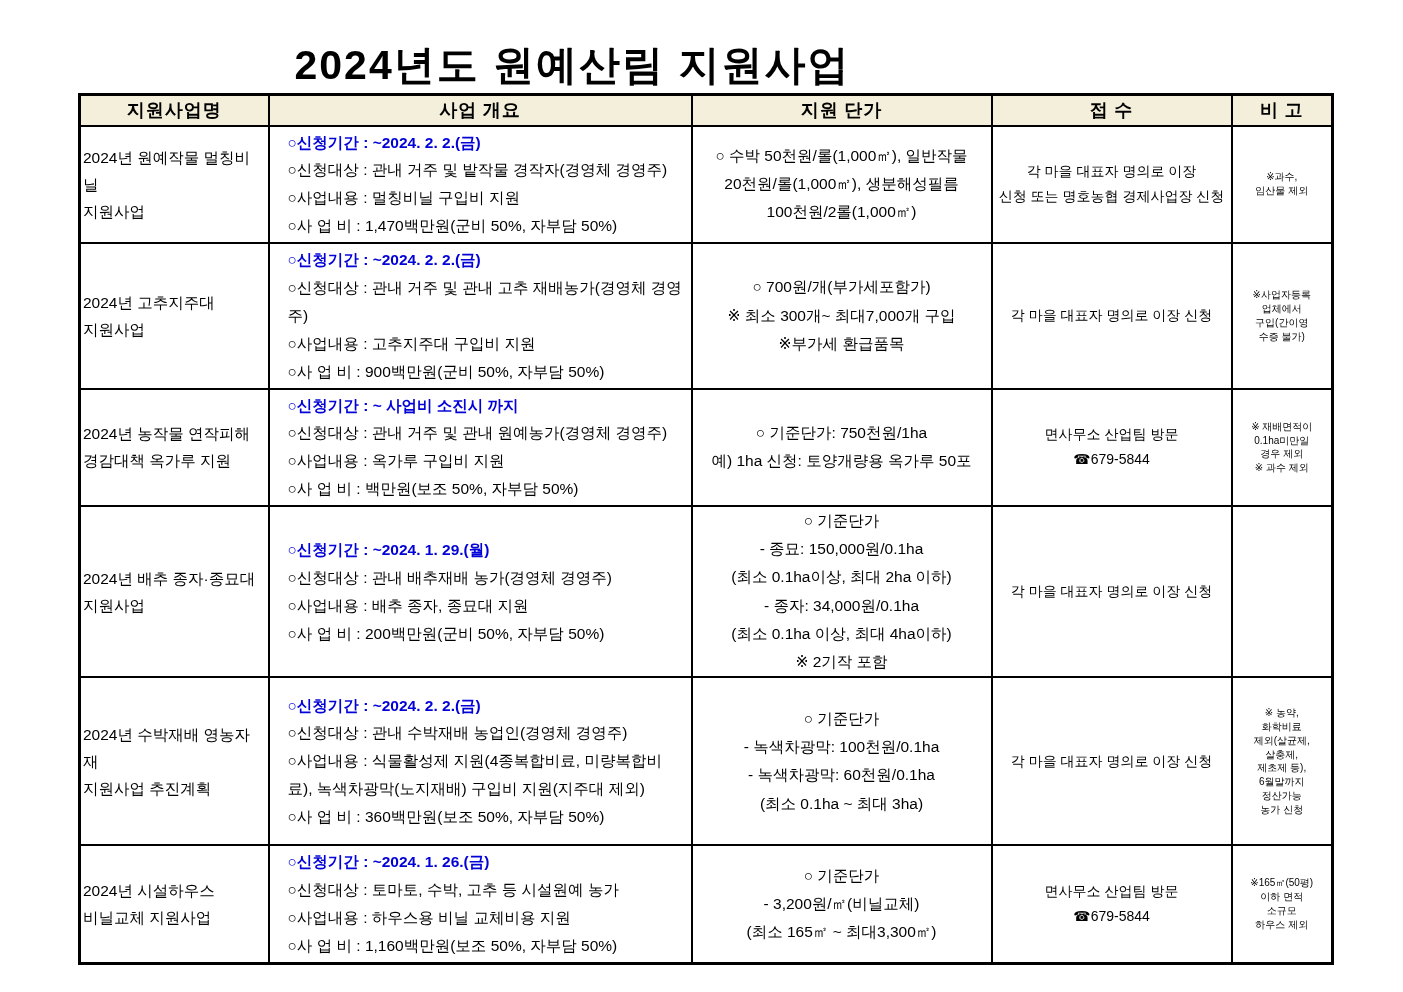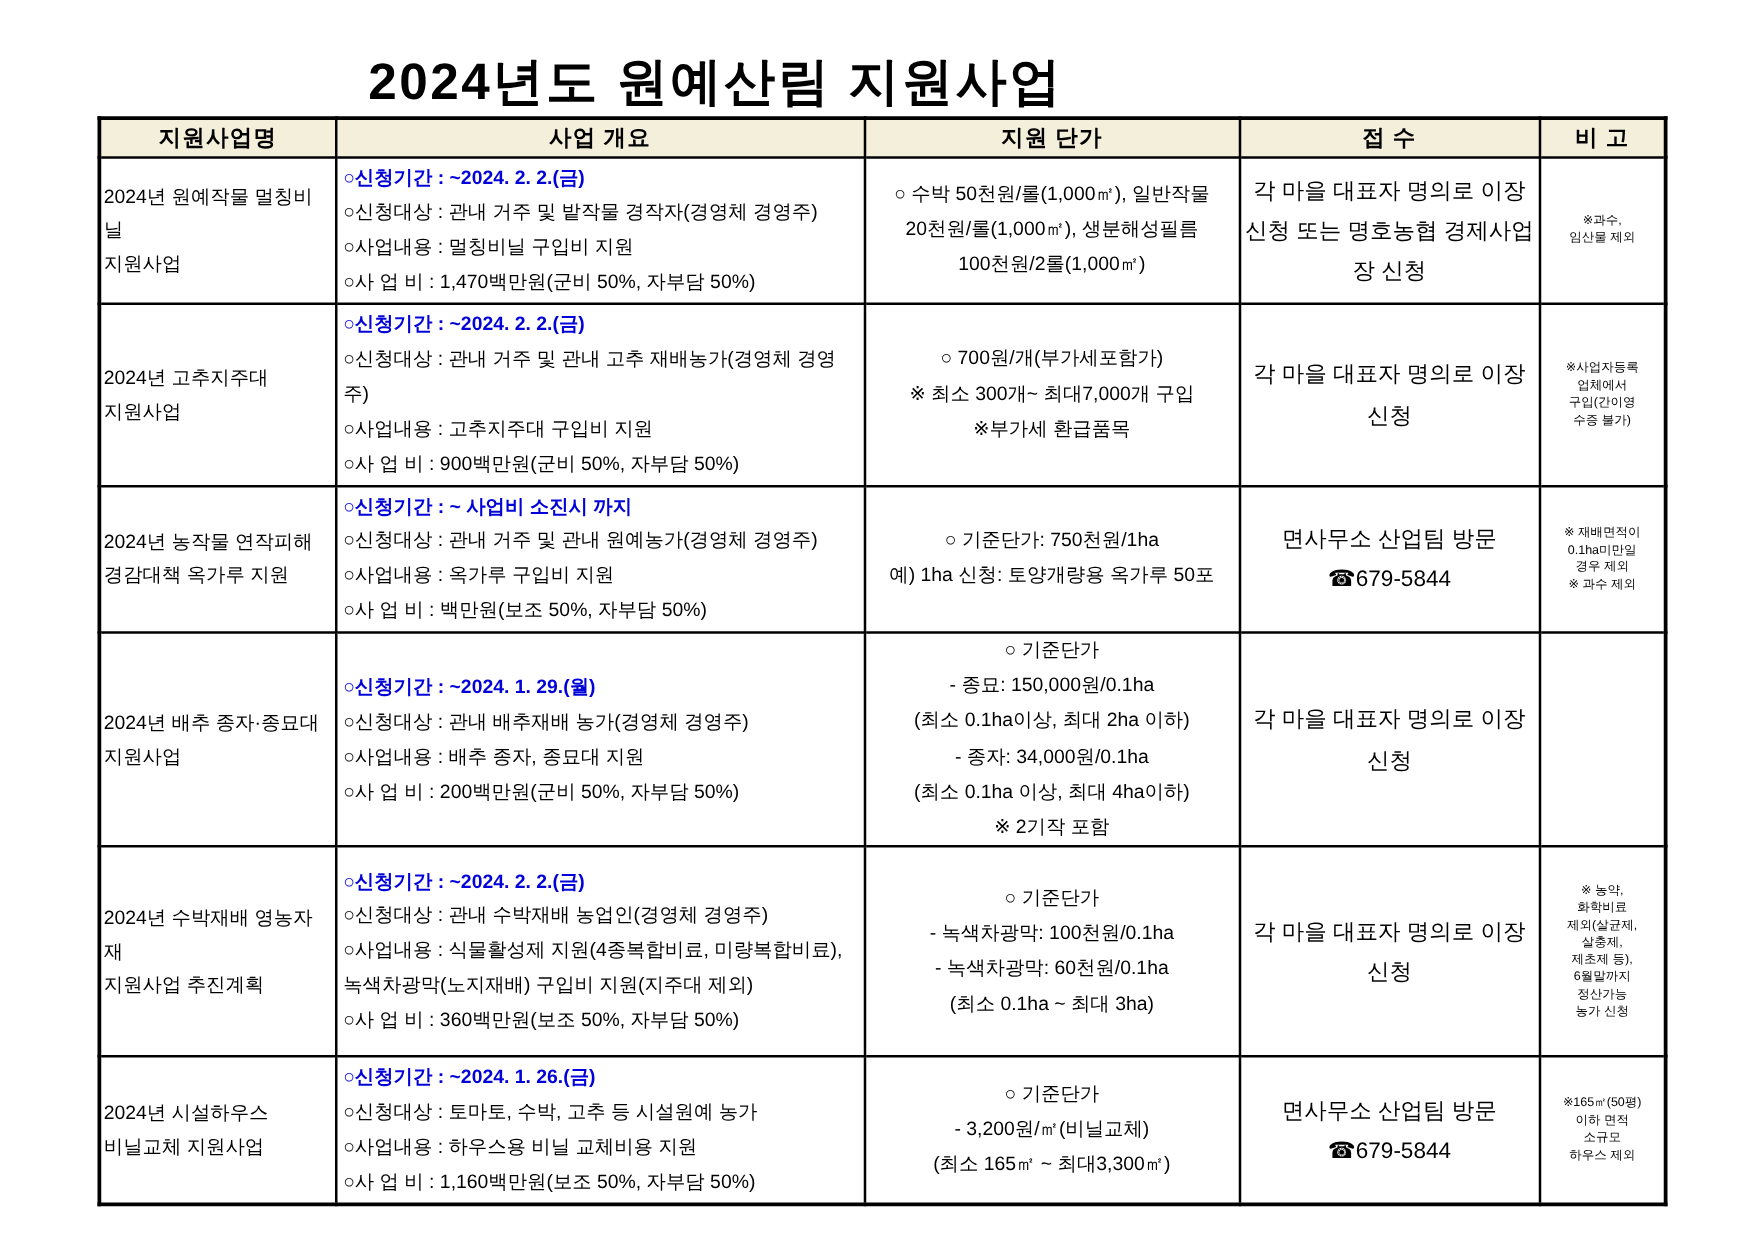--- a/index.html
+++ b/index.html
@@ -65,21 +65,21 @@
   tr.r5 { height: 168px; }
   tr.r6 { height: 113px; }
 
   td.name {
     text-align: left;
     font-size: 15.5px;
     line-height: 1.75;
     padding: 0 2px;
   }
   td.overview {
-    padding: 2px 4px 2px 5px;
+    padding: 2px 4px 2px 18px;
     font-size: 15.5px;
   }
   td.overview .ov-wrap {
     display: flex;
     flex-direction: column;
     justify-content: center;
     height: 100%;
   }
   td.overview .period {
     color: var(--period-blue);
@@ -87,21 +87,21 @@
     line-height: 1.8;
   }
   td.overview .items div { line-height: 1.8; }
   td.price {
     text-align: center;
     font-size: 15.5px;
   }
   td.price div { line-height: 1.82; }
   td.recv {
     text-align: center;
-    font-size: 18px;
+    font-size: 14px;
   }
   td.recv div { line-height: 1.8; }
   td.note {
     text-align: center;
     font-size: 10px;
     padding: 2px 16px;
   }
   td.note div { line-height: 1.38; }
 </style>
 </head>

